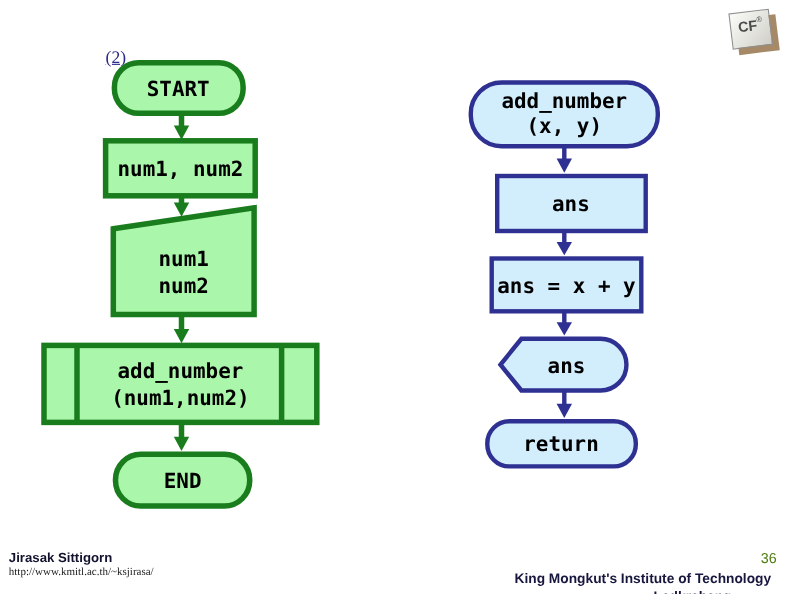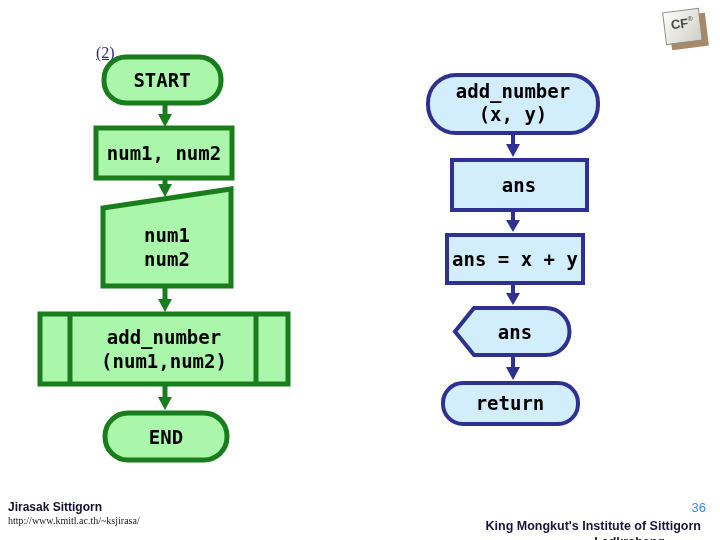--- a/index.html
+++ b/index.html
@@ -45,21 +45,21 @@
   .footer-author{
     position:absolute;left:8px;top:500px;
     font-weight:bold;font-size:12px;color:#11112e;
   }
   .footer-url{
     position:absolute;left:8px;top:515px;
     font-family:"Liberation Serif",serif;font-size:10px;color:#1a1a1a;
   }
   .footer-page{
     position:absolute;right:14px;top:500px;
-    font-size:13px;color:#3b82f6;
+    font-size:13px;color:#4d7c0f;
   }
   .footer-institute{
     position:absolute;right:19px;top:519px;
     font-weight:bold;font-size:12.5px;color:#16163e;
   }
   .footer-institute2{
     position:absolute;right:55px;top:535px;
     font-weight:bold;font-size:12.5px;color:#16163e;
   }
 </style>
@@ -158,16 +158,16 @@
       </g>
 
       <rect class="shape-blue" x="443" y="383" width="135" height="41" rx="20"></rect>
       <text class="fc-text" x="510" y="410">return</text>
     </g>
   </svg>
 
   <div class="footer-author">Jirasak Sittigorn</div>
   <div class="footer-url">http://www.kmitl.ac.th/~ksjirasa/</div>
   <div class="footer-page">36</div>
-  <div class="footer-institute">King Mongkut's Institute of Sittigorn</div>
+  <div class="footer-institute">King Mongkut's Institute of Technology</div>
   <div class="footer-institute2">Ladkrabang</div>
 
 </div>
 
 </body></html>

